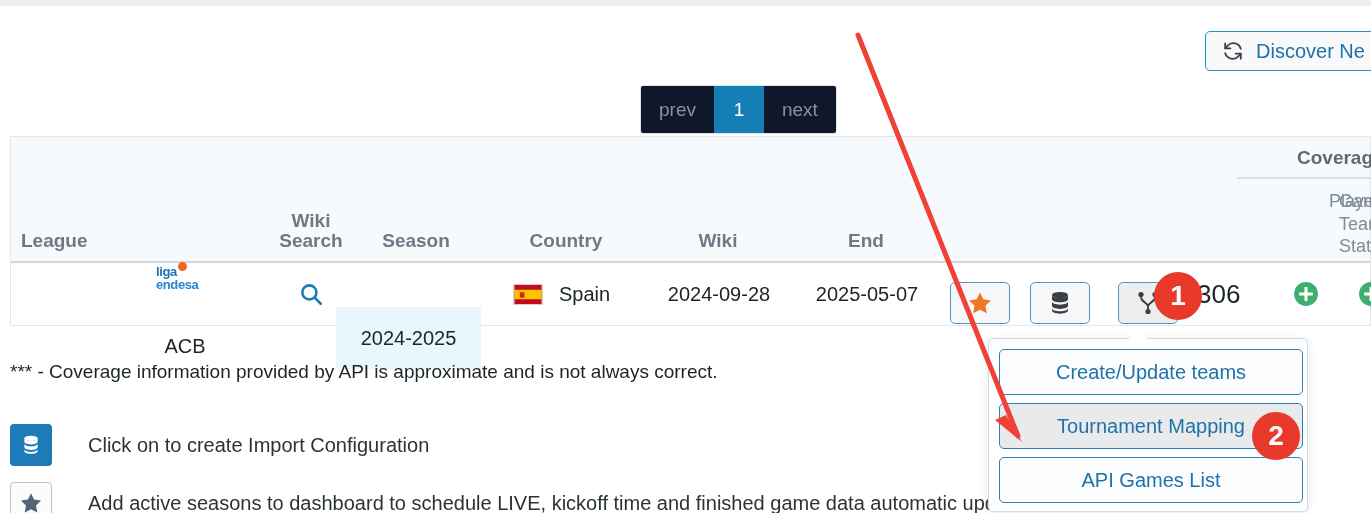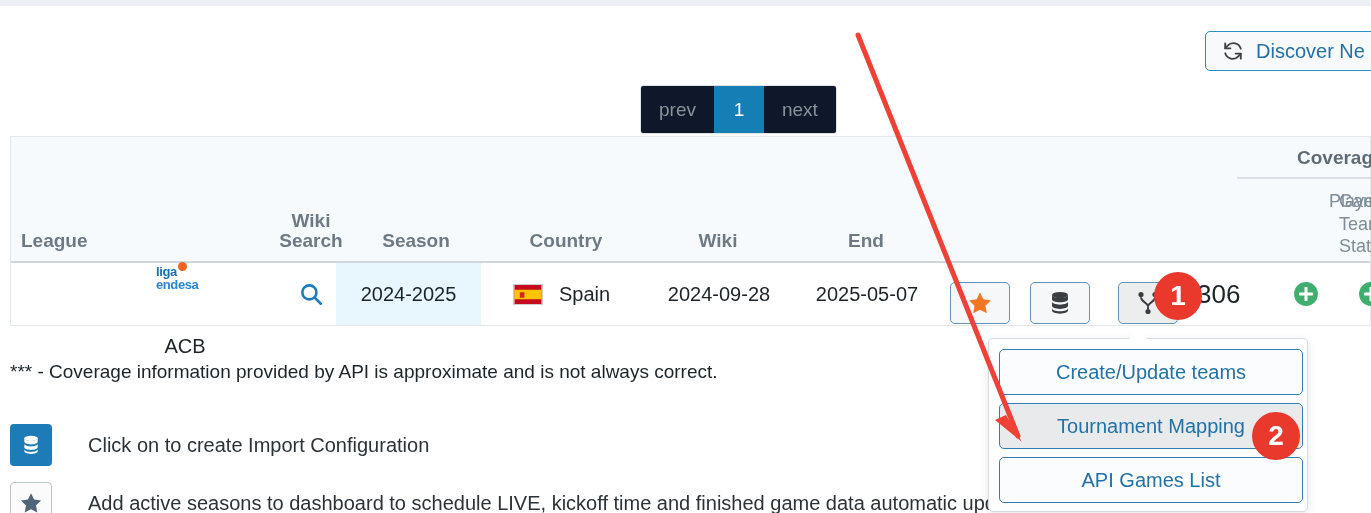--- a/index.html
+++ b/index.html
@@ -73,21 +73,21 @@
   .tbody-row{
     position:relative;height:62px;background:#ffffff;
     border-top:2px solid #cfd6dc;
     border-bottom:1px solid #e3e7ea;
   }
   .cell{
     position:absolute;top:0;height:62px;
     display:flex;align-items:center;justify-content:center;
     font-size:20px;color:#1c2429;
   }
-  .cell.season-hl{background:#e8f6fd;}
+  .cell.season-hl{background:#e8f6fd;margin-top:44px;}
   .league-cell{justify-content:flex-start;padding-left:14px;gap:14px;}
   
   .liga-logo{
     width:58px;height:34px;position:relative;flex:0 0 58px;
   }
   .liga-logo .l1{
     position:absolute;left:0;top:1px;font-size:13px;font-weight:bold;
     color:#1b6fb5;font-family:"Liberation Sans",sans-serif;letter-spacing:-0.4px;
   }
   .liga-logo .l2{

